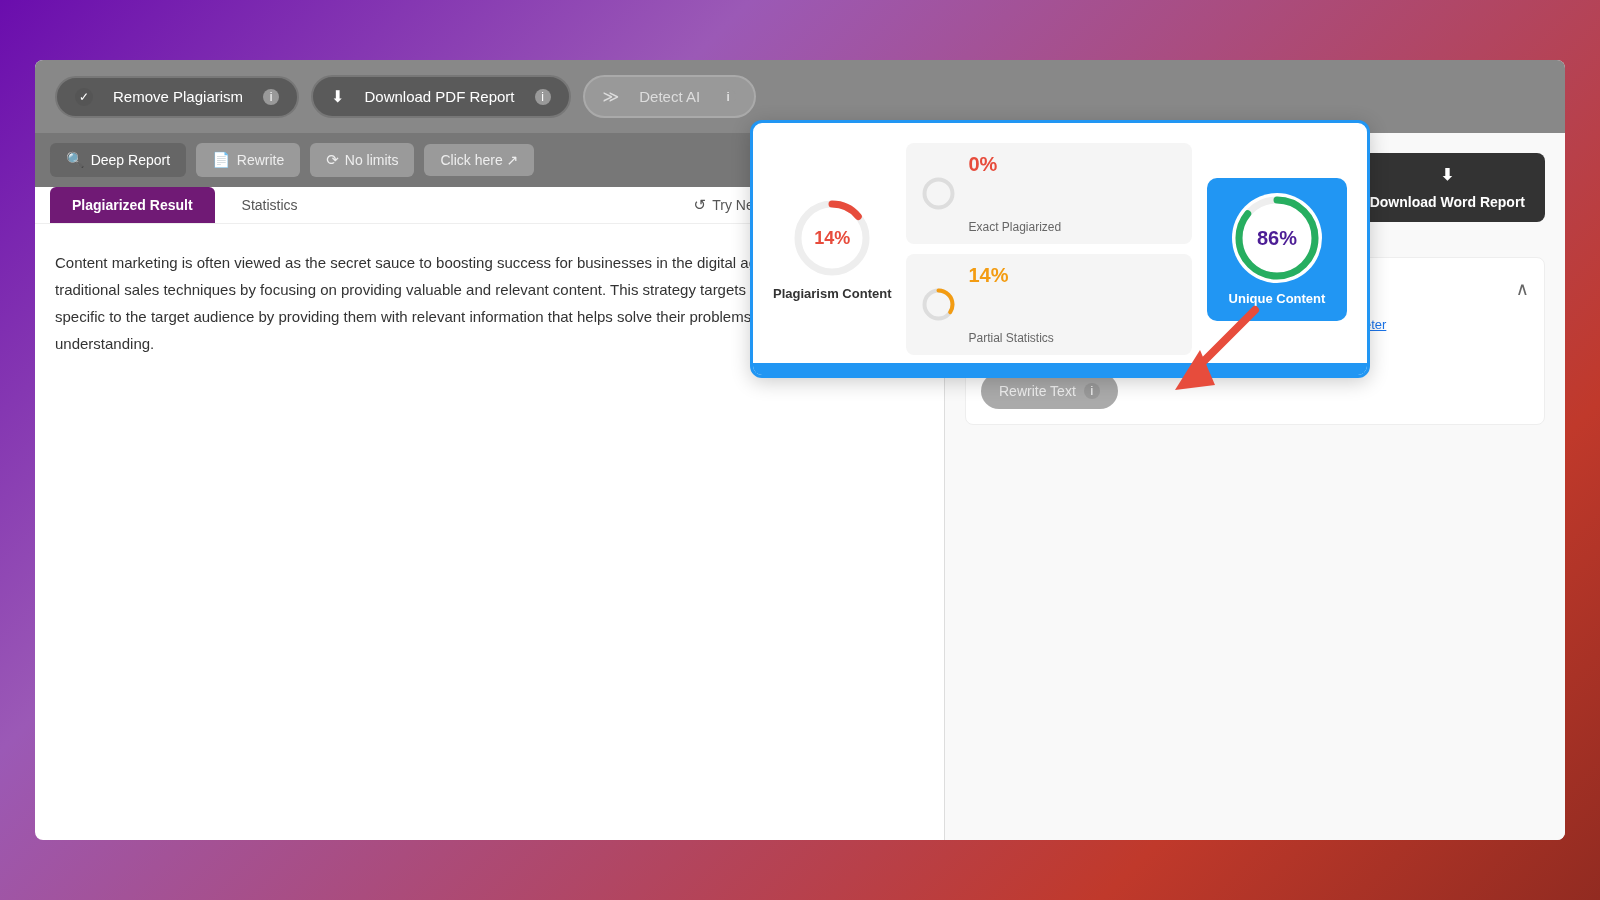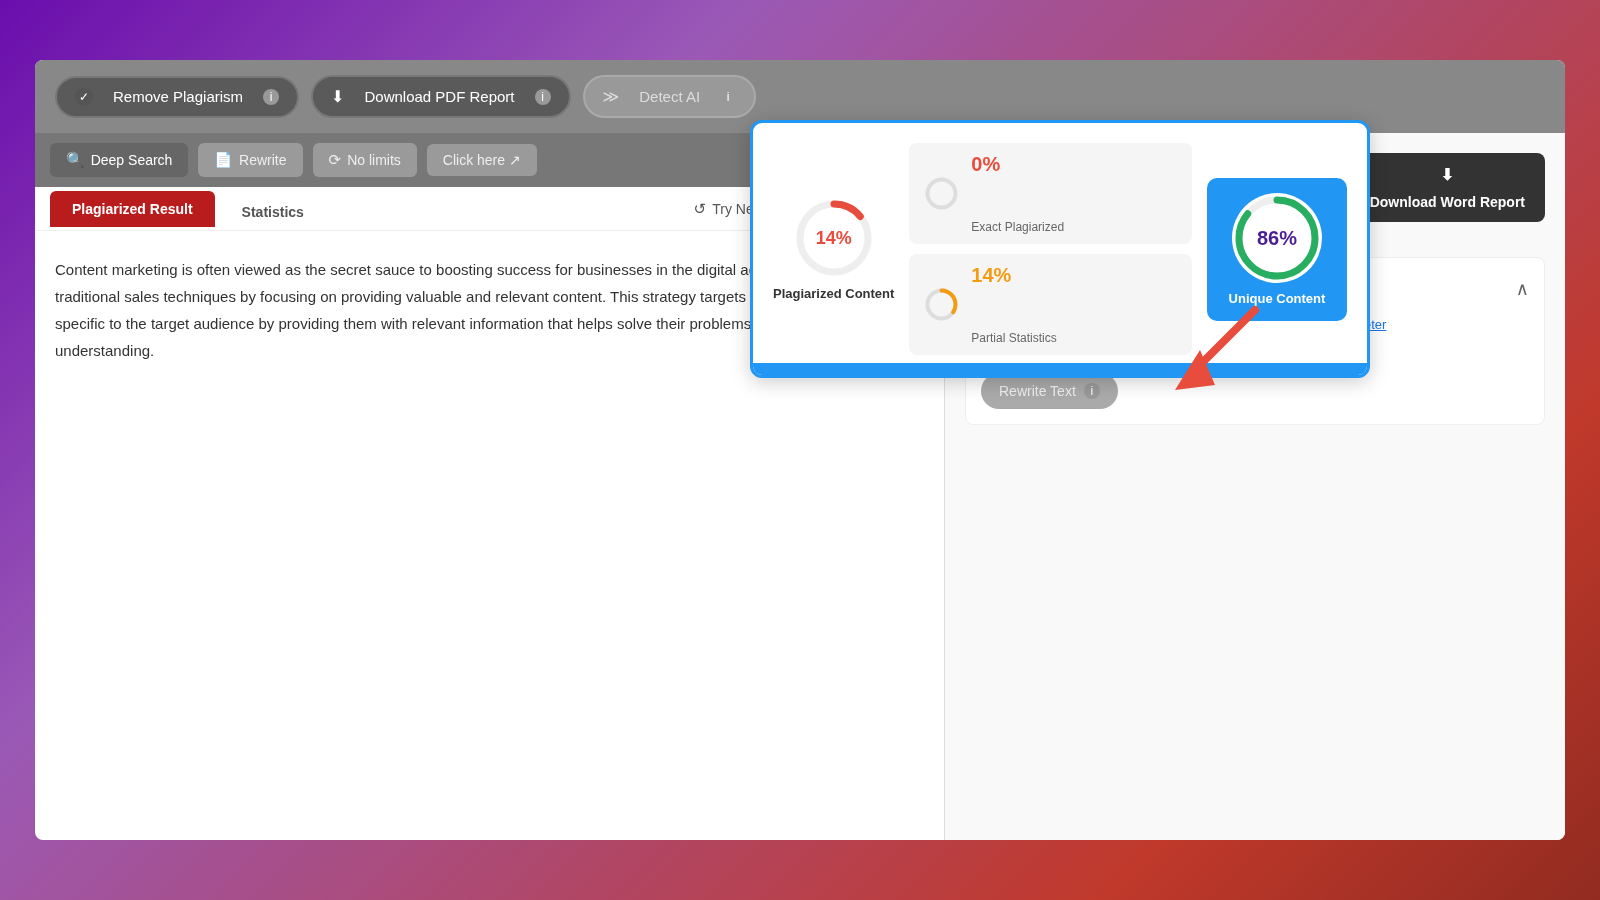--- a/index.html
+++ b/index.html
@@ -261,40 +261,39 @@
     .tabs-row {
       display: flex;
       align-items: center;
       padding: 0 15px;
       background: #fff;
       border-bottom: 1px solid #eee;
       gap: 5px;
     }
 
     .tab-active {
-      background: #b91c1c;
+      background: #701a75;
       color: #fff;
       padding: 10px 22px;
       border-radius: 6px 6px 0 0;
       font-size: 14px;
       font-weight: 600;
       cursor: pointer;
       border: none;
     }
 
     .tab-inactive {
       background: transparent;
       color: #555;
       padding: 10px 22px;
       border-radius: 6px 6px 0 0;
       font-size: 14px;
-      font-weight: 700;
+      font-weight: 400;
       cursor: pointer;
       border: none;
-      margin-top: 7px;
     }
 
     .tab-actions {
       margin-left: auto;
       display: flex;
       align-items: center;
       gap: 18px;
     }
 
     .tab-action-btn {
@@ -486,21 +485,21 @@
 
     <div class="plagiarized-section">
       <div class="circle-14">
         <svg width="80" height="80" viewBox="0 0 80 80">
           <circle cx="40" cy="40" r="34" fill="none" stroke="#eee" stroke-width="7"></circle>
           <circle cx="40" cy="40" r="34" fill="none" stroke="#e74c3c" stroke-width="7" stroke-dasharray="30 184" stroke-linecap="round"></circle>
         </svg>
         <div class="circle-14-label">14%</div>
       </div>
       <div class="plagiarized-text">
-        <span>Plagiarized
+        <span>Plagiarism
 Content</span>
       </div>
     </div>
 
     <div class="stats-section">
       <div class="stat-row">
         <div class="stat-circle-small">
           <svg width="35" height="35" viewBox="0 0 35 35">
             <circle cx="17.5" cy="17.5" r="14" fill="none" stroke="#ddd" stroke-width="4"></circle>
           </svg>
@@ -544,21 +543,21 @@
     </svg>
   </div>
 
   <div class="content-area">
 
     <div class="left-panel">
 
       <div class="search-toolbar">
         <button class="search-btn search-btn-active">
           <span class="icon-search">🔍</span>
-          <span>Deep Search</span>
+          <span>Deep Report</span>
         </button>
         <button class="search-btn">
           <span class="icon-docs">📄</span>
           <span>Rewrite</span>
         </button>
         <button class="search-btn">
           <span class="icon-limits">⟳</span>
           <span>No limits</span>
         </button>
         <button class="search-btn">

